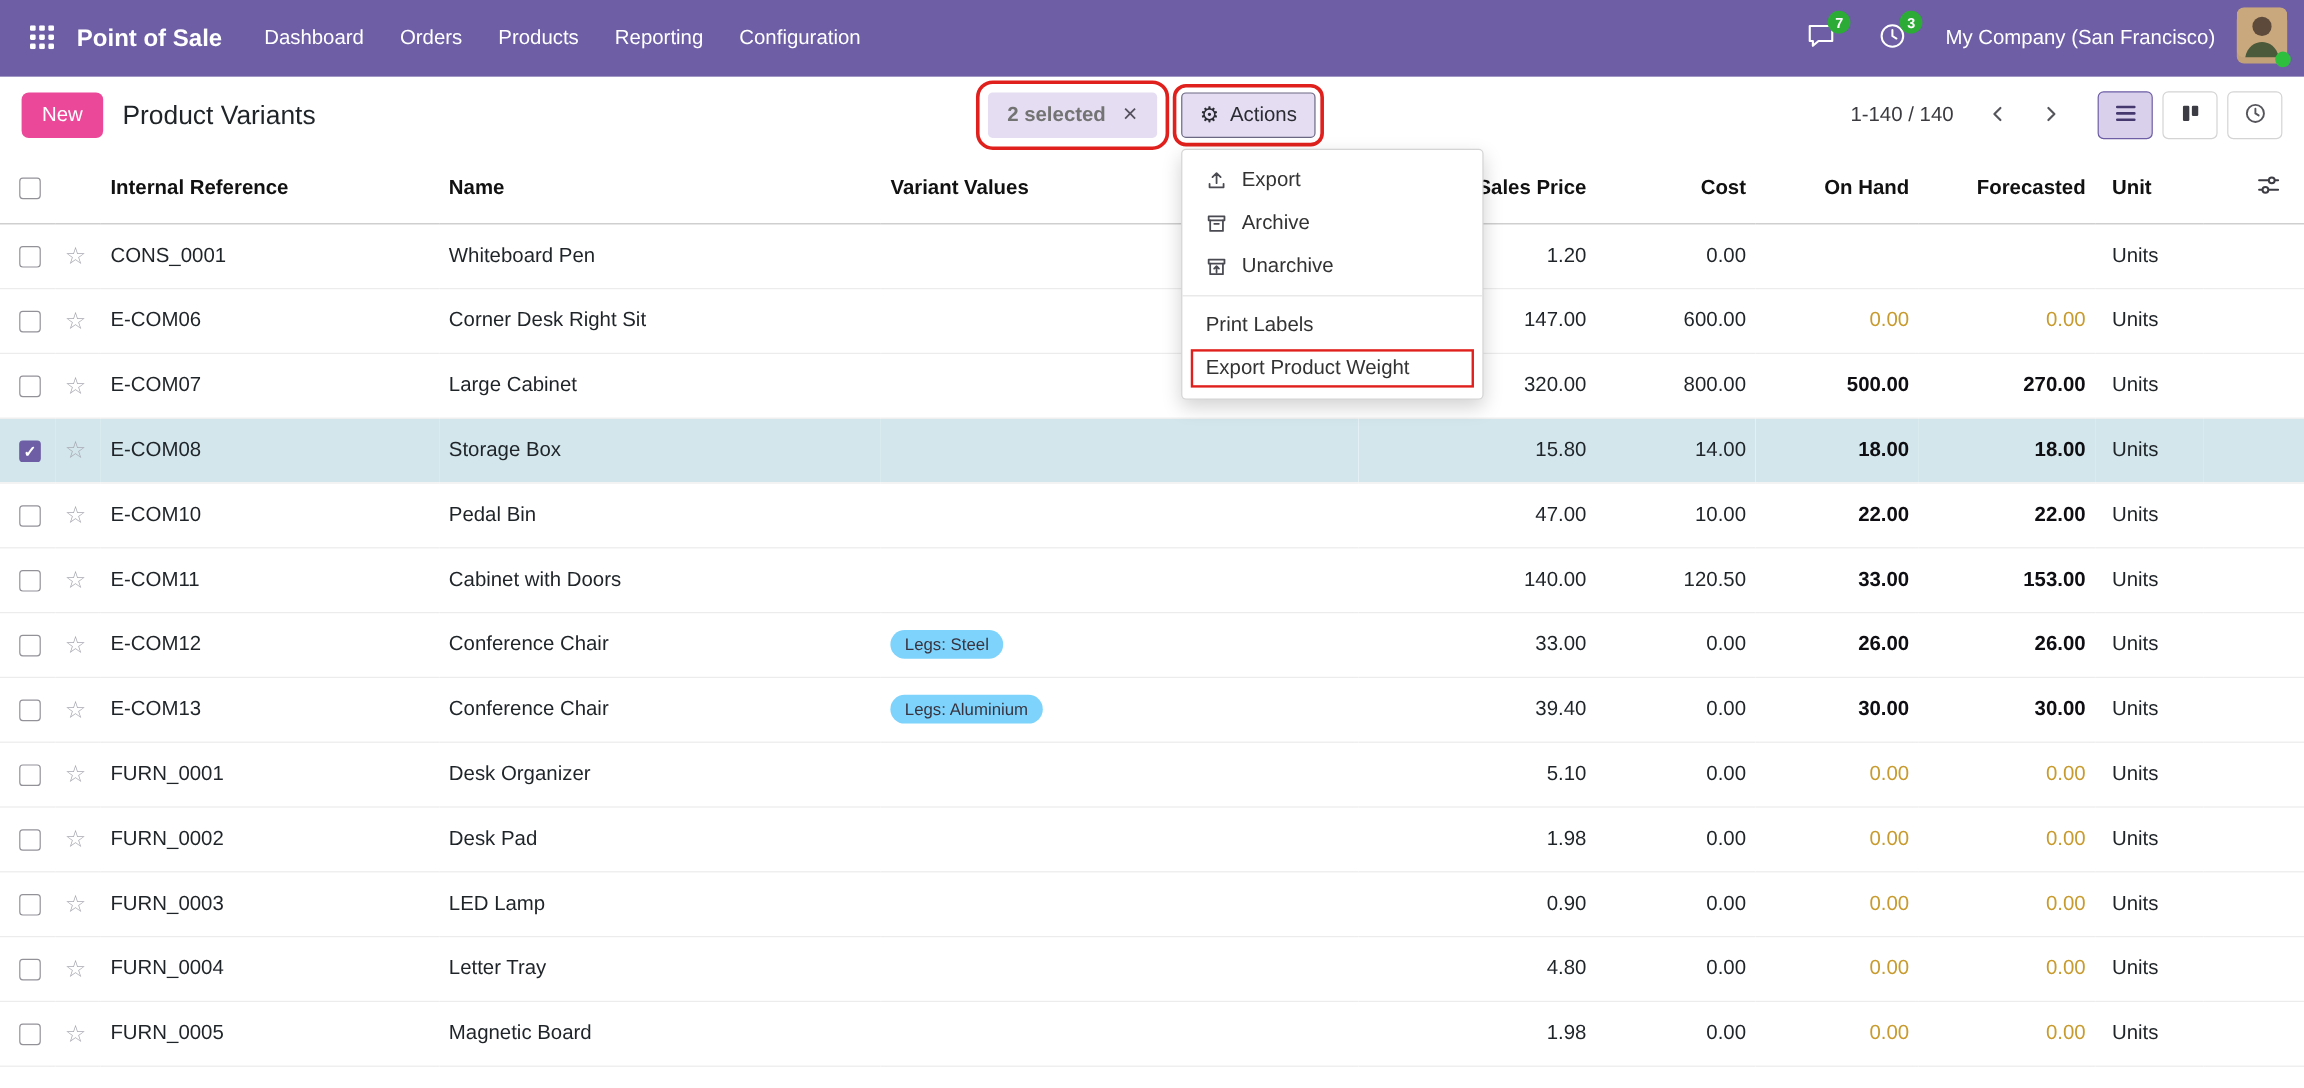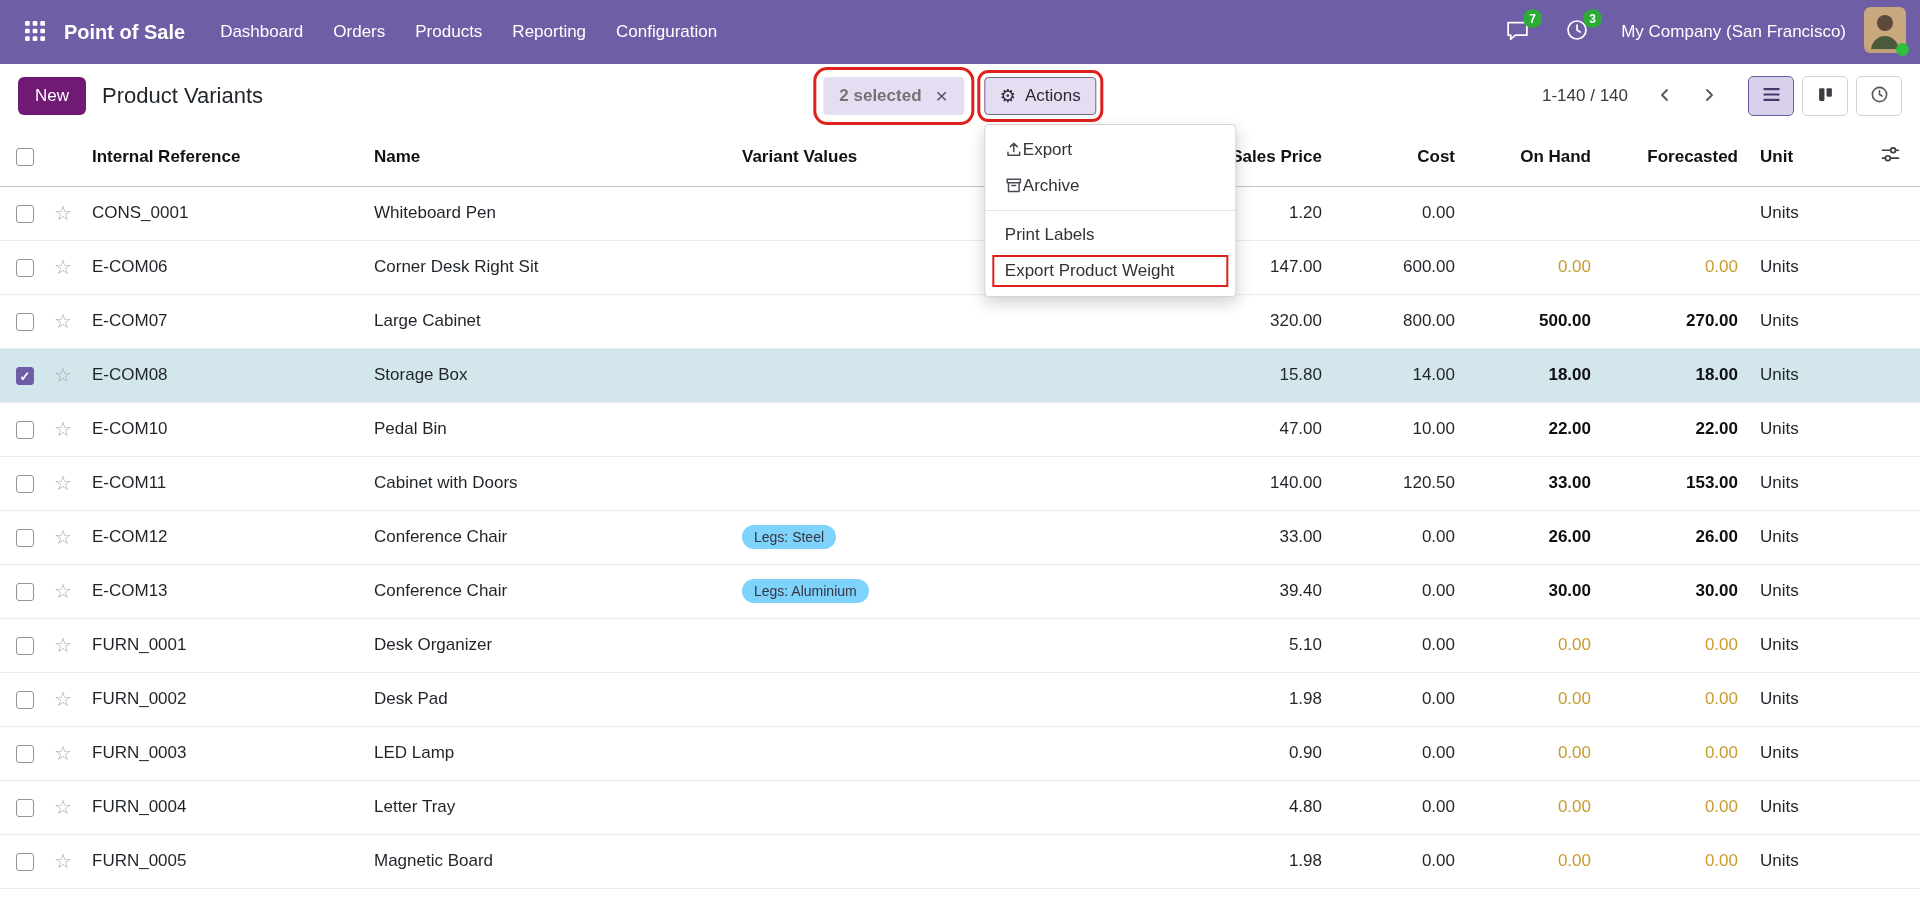--- a/index.html
+++ b/index.html
@@ -23,21 +23,21 @@
   .company { font-size:17px; margin:0 18px 0 14px; white-space:nowrap; cursor:pointer; }
   .avatar { position:relative; width:42px; height:42px; border-radius:6px; background:#c3a178;
     display:flex; align-items:flex-end; justify-content:center; overflow:visible; cursor:pointer; }
   .avatar svg { border-radius:6px; }
   .status-dot { position:absolute; right:-3px; bottom:-3px; width:13px; height:13px;
     border-radius:50%; background:#2fbf3e; }
 
   
   .control-panel { position:relative; height:64px; display:flex; align-items:center;
     padding:0 18px; background:#fff; z-index:20; }
-  .btn-new { background:#701a75; color:#fff; border:none; border-radius:6px;
+  .btn-new { background:#ec4899; color:#fff; border:none; border-radius:6px;
     font-size:17px; font-weight:500; padding:9px 17px; cursor:pointer;
     font-family:"Liberation Sans", sans-serif; }
   .page-title { font-size:22px; font-weight:400; color:#1f2429; margin-left:16px; white-space:nowrap; }
 
   .cp-center { position:absolute; left:50%; top:0; height:64px; transform:translateX(-50%);
     display:flex; align-items:center; gap:20px; }
   .selected-pill { display:flex; align-items:center; gap:14px; background:#e5def2;
     border-radius:4px; padding:9px 16px; outline:3px solid #e0201c; outline-offset:7px; }
   .selected-pill .count { font-size:17px; font-weight:600; color:#737373; white-space:nowrap; }
   .selected-pill .close-x { font-size:21px; line-height:16px; color:#55505e; cursor:pointer; }
@@ -45,21 +45,21 @@
   .actions-wrap { position:relative; }
   .btn-actions { display:flex; align-items:center; gap:9px; background:#e5def2;
     border:1px solid #6c6783; border-radius:4px; padding:8px 15px; font-size:17px; color:#2b2b33;
     cursor:pointer; outline:3px solid #e0201c; outline-offset:4px;
     font-family:"Liberation Sans", sans-serif; }
   .btn-actions .gear { font-size:18px; line-height:18px; color:#2b2b33; }
 
   .dropdown { position:absolute; top:calc(100% + 9px); left:0; width:252px; background:#fff;
     border:1px solid #d4d4d4; border-radius:4px; box-shadow:0 6px 16px rgba(0,0,0,.18);
     padding:7px 0; z-index:100; }
-  .menu-item { display:flex; padding:8px 20px; font-size:17px;
+  .menu-item { display:flex; align-items:center; gap:12px; padding:8px 20px; font-size:17px;
     color:#333; cursor:pointer; white-space:nowrap; }
   .menu-item .mi-icon { width:18px; height:18px; display:flex; align-items:center; justify-content:center; }
   .menu-item.danger { color:#dc3545; }
   .menu-item.annotated { border:2px solid #e0201c; margin:2px 7px; padding:4px 11px; }
   .menu-sep { border-top:1px solid #e4e4e4; margin:6px 0; }
 
   .cp-right { margin-left:auto; display:flex; align-items:center; gap:14px; }
   .pager-text { font-size:17px; color:#3a3a3f; margin-right:8px; white-space:nowrap; }
   .pager-btn { width:30px; height:34px; background:transparent; border:none; cursor:pointer;
     display:flex; align-items:center; justify-content:center; }
@@ -184,20 +184,29 @@
             <span>Export</span>
           </div>
           <div class="menu-item">
             <span class="mi-icon">
               <svg width="17" height="17" viewBox="0 0 16 16" fill="none" stroke="#4a4a52" stroke-width="1.4" stroke-linecap="round" stroke-linejoin="round">
                 <rect x="1.8" y="2.2" width="12.4" height="3.1"></rect>
                 <path d="M3 5.3v8.3h10V5.3M6.2 8h3.6"></path>
               </svg>
             </span>
             <span>Archive</span>
+          </div>
+          <div class="menu-item">
+            <span class="mi-icon">
+              <svg width="17" height="17" viewBox="0 0 16 16" fill="none" stroke="#4a4a52" stroke-width="1.4" stroke-linecap="round" stroke-linejoin="round">
+                <rect x="1.8" y="2.2" width="12.4" height="3.1"></rect>
+                <path d="M3 5.3v8.3h10V5.3M8 12.2V7.4M6.1 9.2 8 7.3l1.9 1.9"></path>
+              </svg>
+            </span>
+            <span>Unarchive</span>
           </div>
           <div class="menu-sep"></div>
           <div class="menu-item">
             <span>Print Labels</span>
           </div>
           <div class="menu-item annotated">
             <span>Export Product Weight</span>
           </div>
         </div>
     </div>

